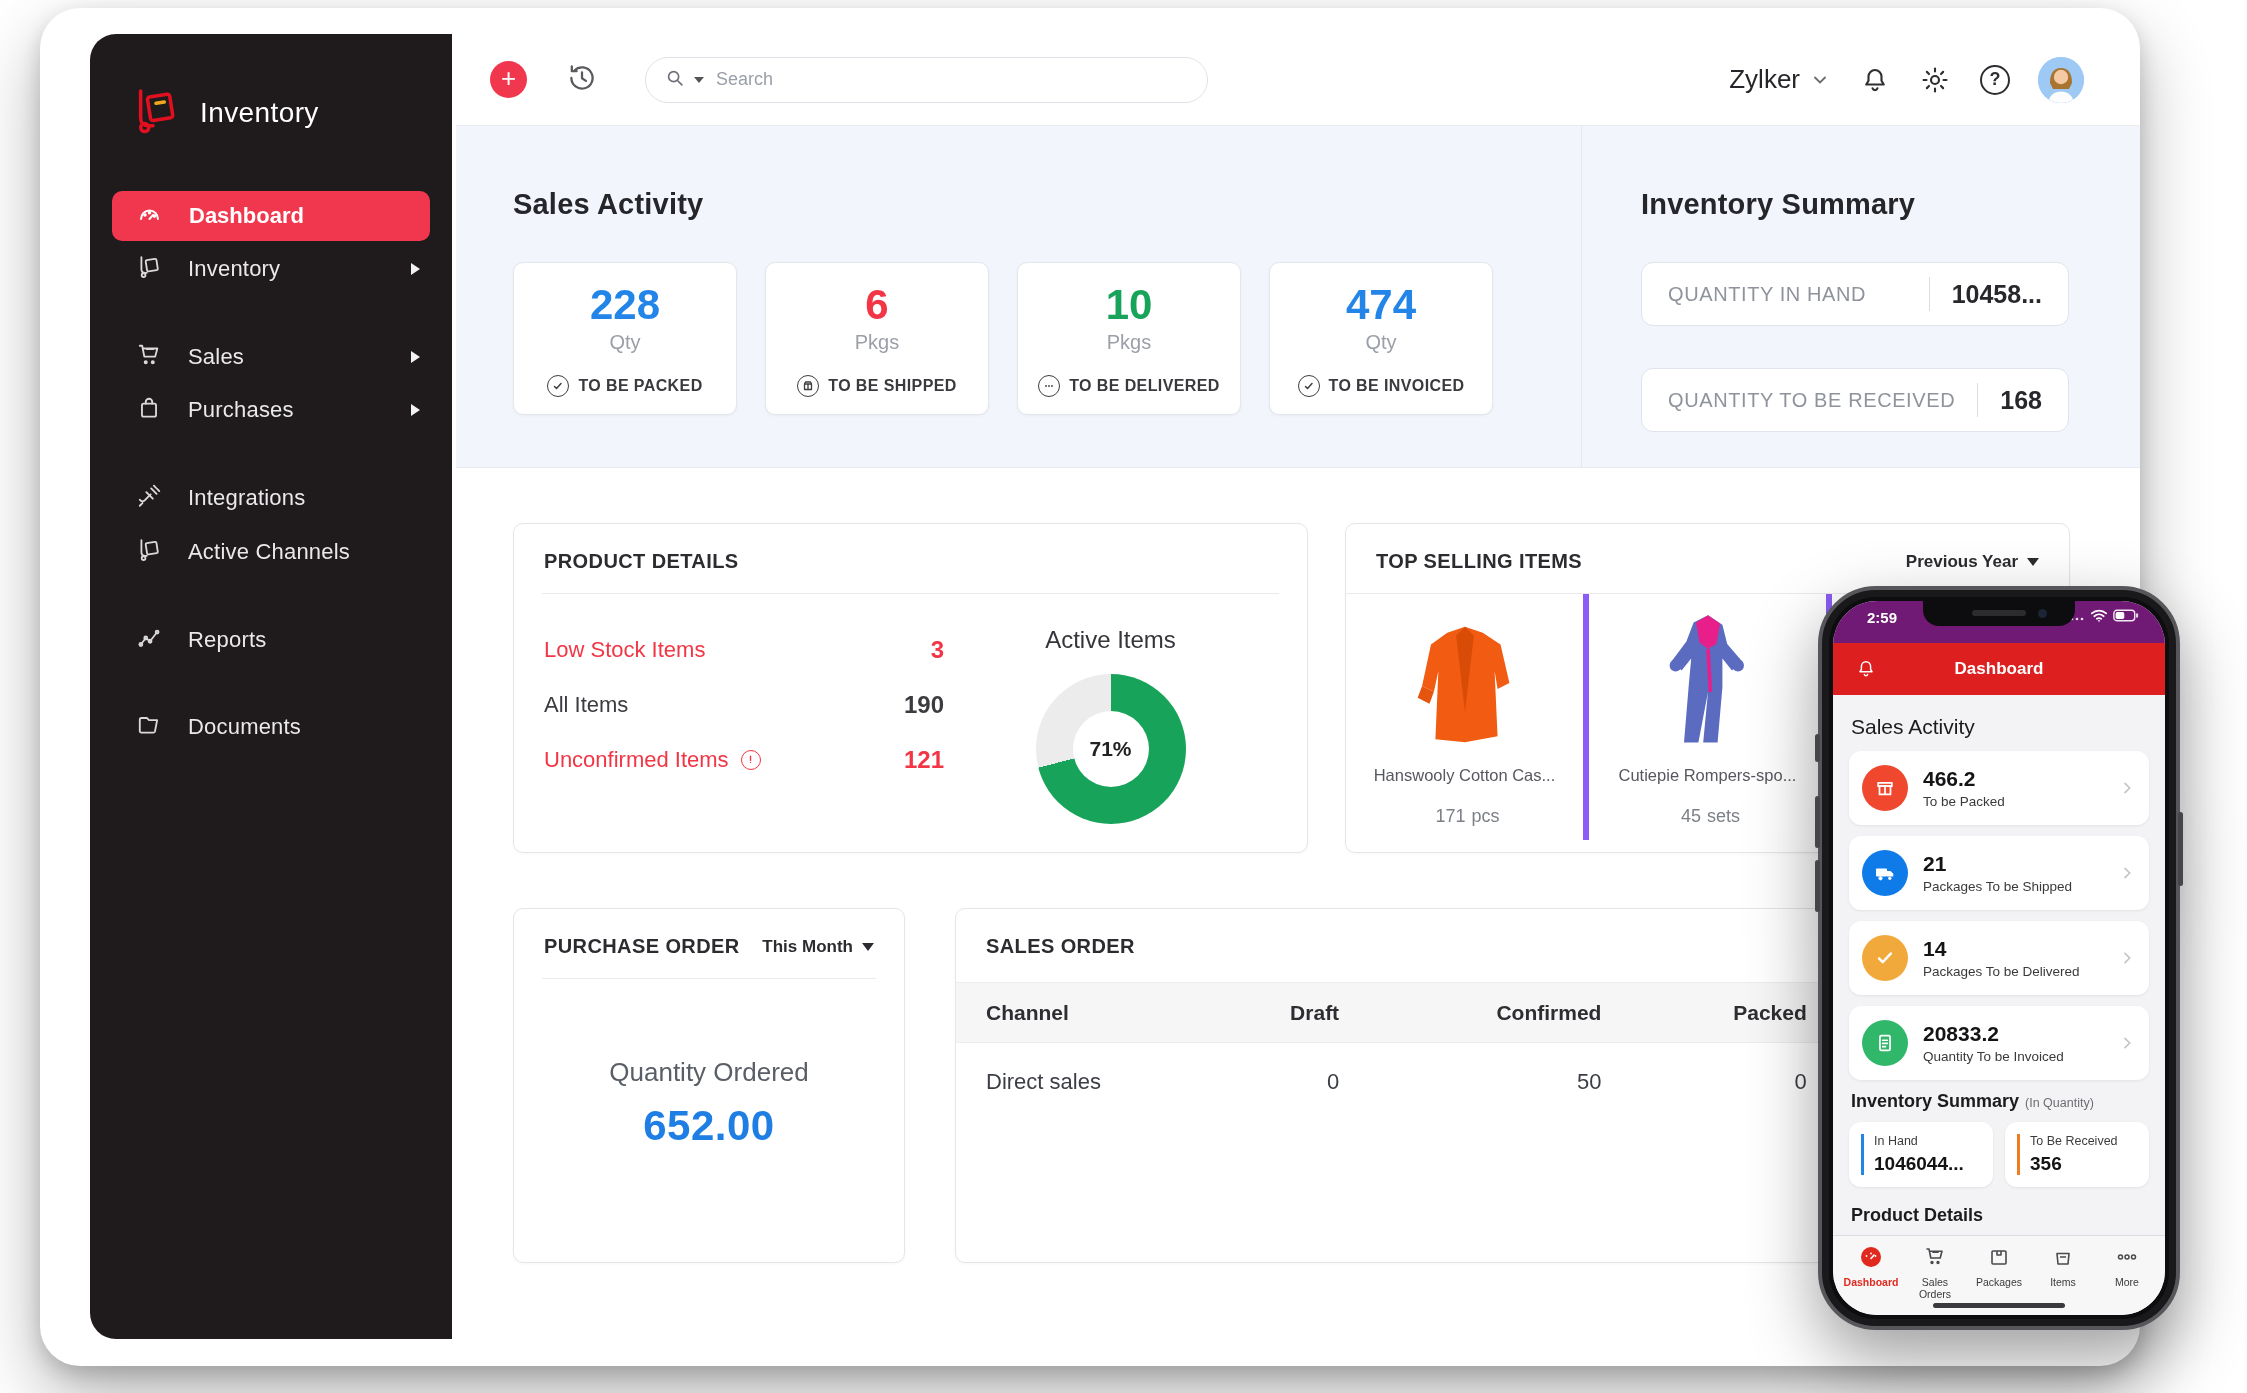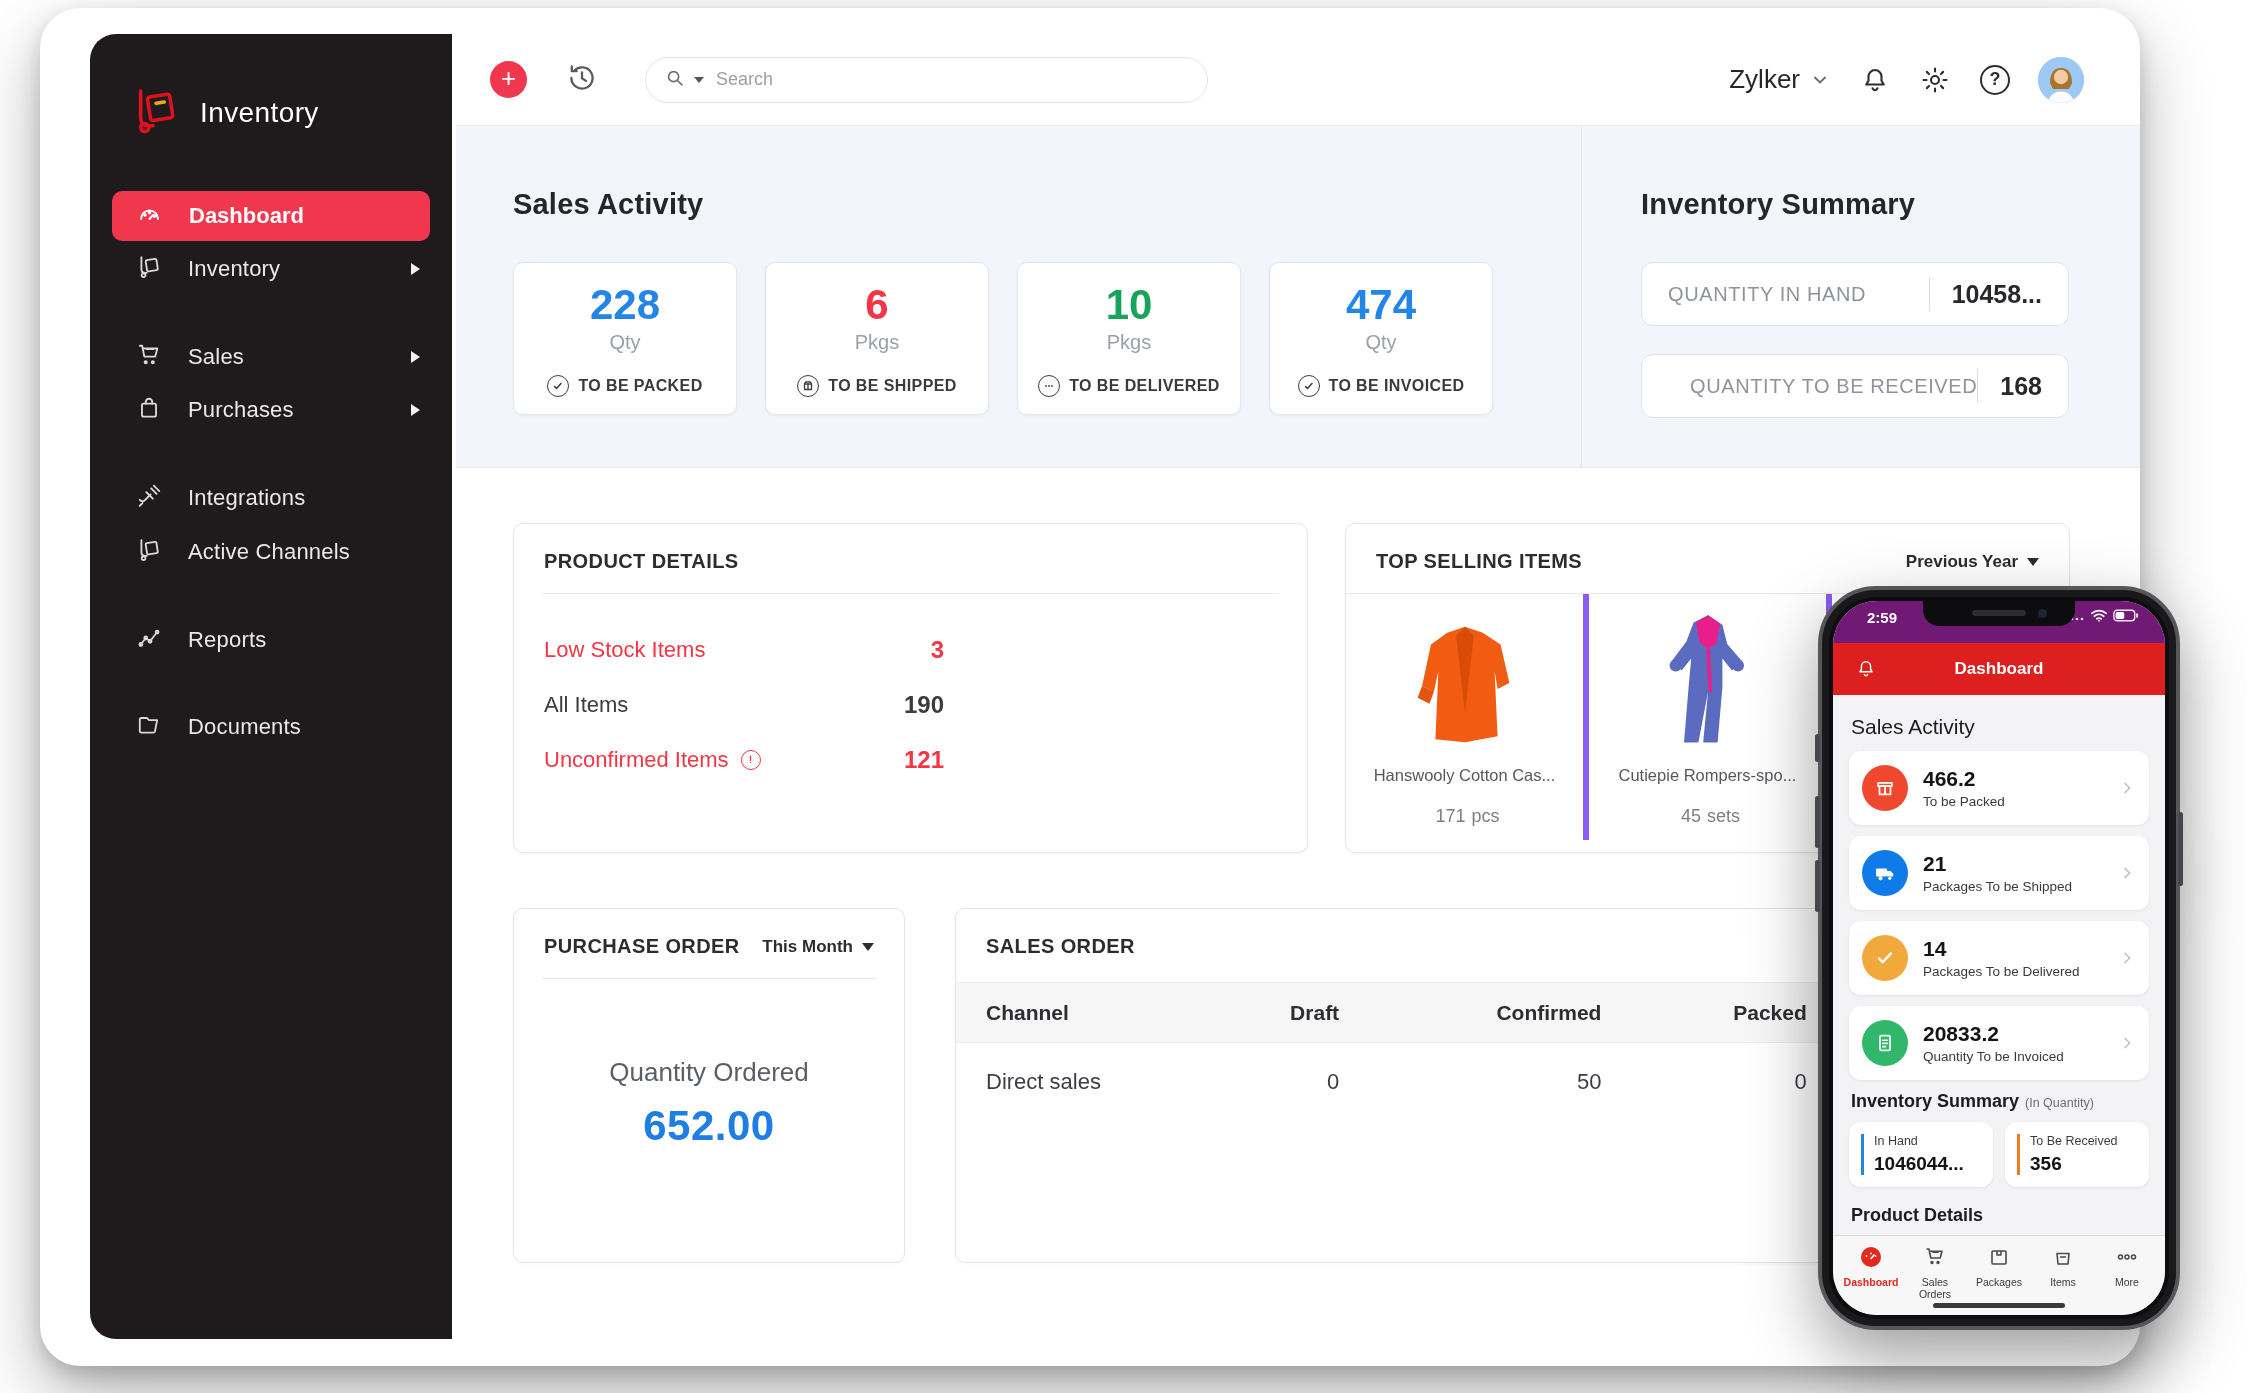--- a/index.html
+++ b/index.html
@@ -57,21 +57,21 @@
   .sa-cards { position:absolute; left:57px; top:136px; display:flex; }
   .sa-card { width:224px; height:153px; background:#fff; border:1px solid #e3e6eb; border-radius:10px; margin-right:28px;
              box-shadow:0 1px 3px rgba(30,40,60,.05); text-align:center; position:relative; cursor:pointer; }
   .sa-num { font-size:42px; font-weight:bold; margin-top:18px; }
   .sa-unit { font-size:20px; color:#9b9fa8; margin-top:2px; }
   .sa-bottom { position:absolute; left:0; right:0; bottom:17px; display:flex; align-items:center; justify-content:center; }
   .sa-ring { width:22px; height:22px; border:1.7px solid #3e3e42; border-radius:50%; display:flex; align-items:center; justify-content:center; margin-right:9px; }
   .sa-lab { font-size:16px; font-weight:bold; color:#3a3a3e; letter-spacing:.4px; }
   .inv-field { position:absolute; left:1185px; width:428px; height:64px; background:#fff; border:1px solid #dfe3ea;
                border-radius:12px; display:flex; align-items:center; padding:0 26px; cursor:default; }
-  .if1 { top:136px; } .if2 { top:228px;text-align:right; }
+  .if1 { top:136px; } .if2 { top:242px; }
   .if-lab { font-size:20px; color:#8f939c; letter-spacing:.6px; flex:1; }
   .if-div { width:1px; height:34px; background:#d9dde4; margin-right:22px; }
   .if-val { font-size:25px; font-weight:bold; color:#28282c; }
 
   
   .content { position:relative; height:871px; background:#fff; }
   .card { position:absolute; background:#fff; border:1px solid #e4e6ea; border-radius:10px; box-shadow:0 1px 3px rgba(30,40,60,.04); }
   .card-head { display:flex; align-items:center; justify-content:space-between; padding:26px 30px 20px 30px; }
   .card-title { font-size:20px; font-weight:bold; color:#2c2c30; letter-spacing:.4px; }
   .period { display:flex; align-items:center; font-size:17px; font-weight:bold; color:#2c2c30; cursor:pointer; }
@@ -434,20 +434,28 @@
                   <span class="pd-info">
                     <svg width="11" height="11" viewBox="0 0 24 24" fill="none" stroke="#f23645" stroke-width="3" stroke-linecap="round">
                         <path d="M12 5v9"></path>
                         <circle cx="12" cy="18.5" r="1.4" fill="#f23645" stroke="none"></circle>
                       </svg>
                   </span>
                 </span>
                 <span class="pd-val red">121</span>
               </div>
             </div>
+            <div class="pd-right">
+              <div class="ai-title">Active Items</div>
+              <div class="donut" id="donut" style="background: conic-gradient(rgb(23, 164, 90) 0deg, rgb(23, 164, 90) 71%, rgb(236, 236, 236) 71%, rgb(236, 236, 236) 100%);">
+                <div class="donut-hole">
+                    <span>71%</span>
+                  </div>
+              </div>
+            </div>
           </div>
         </div>
 
         <div class="card ts-card">
           <div class="card-head">
             <span class="card-title">TOP SELLING ITEMS</span>
             <span class="period">
               <span>Previous Year</span>
                 <span class="p-caret"></span>
             </span>

